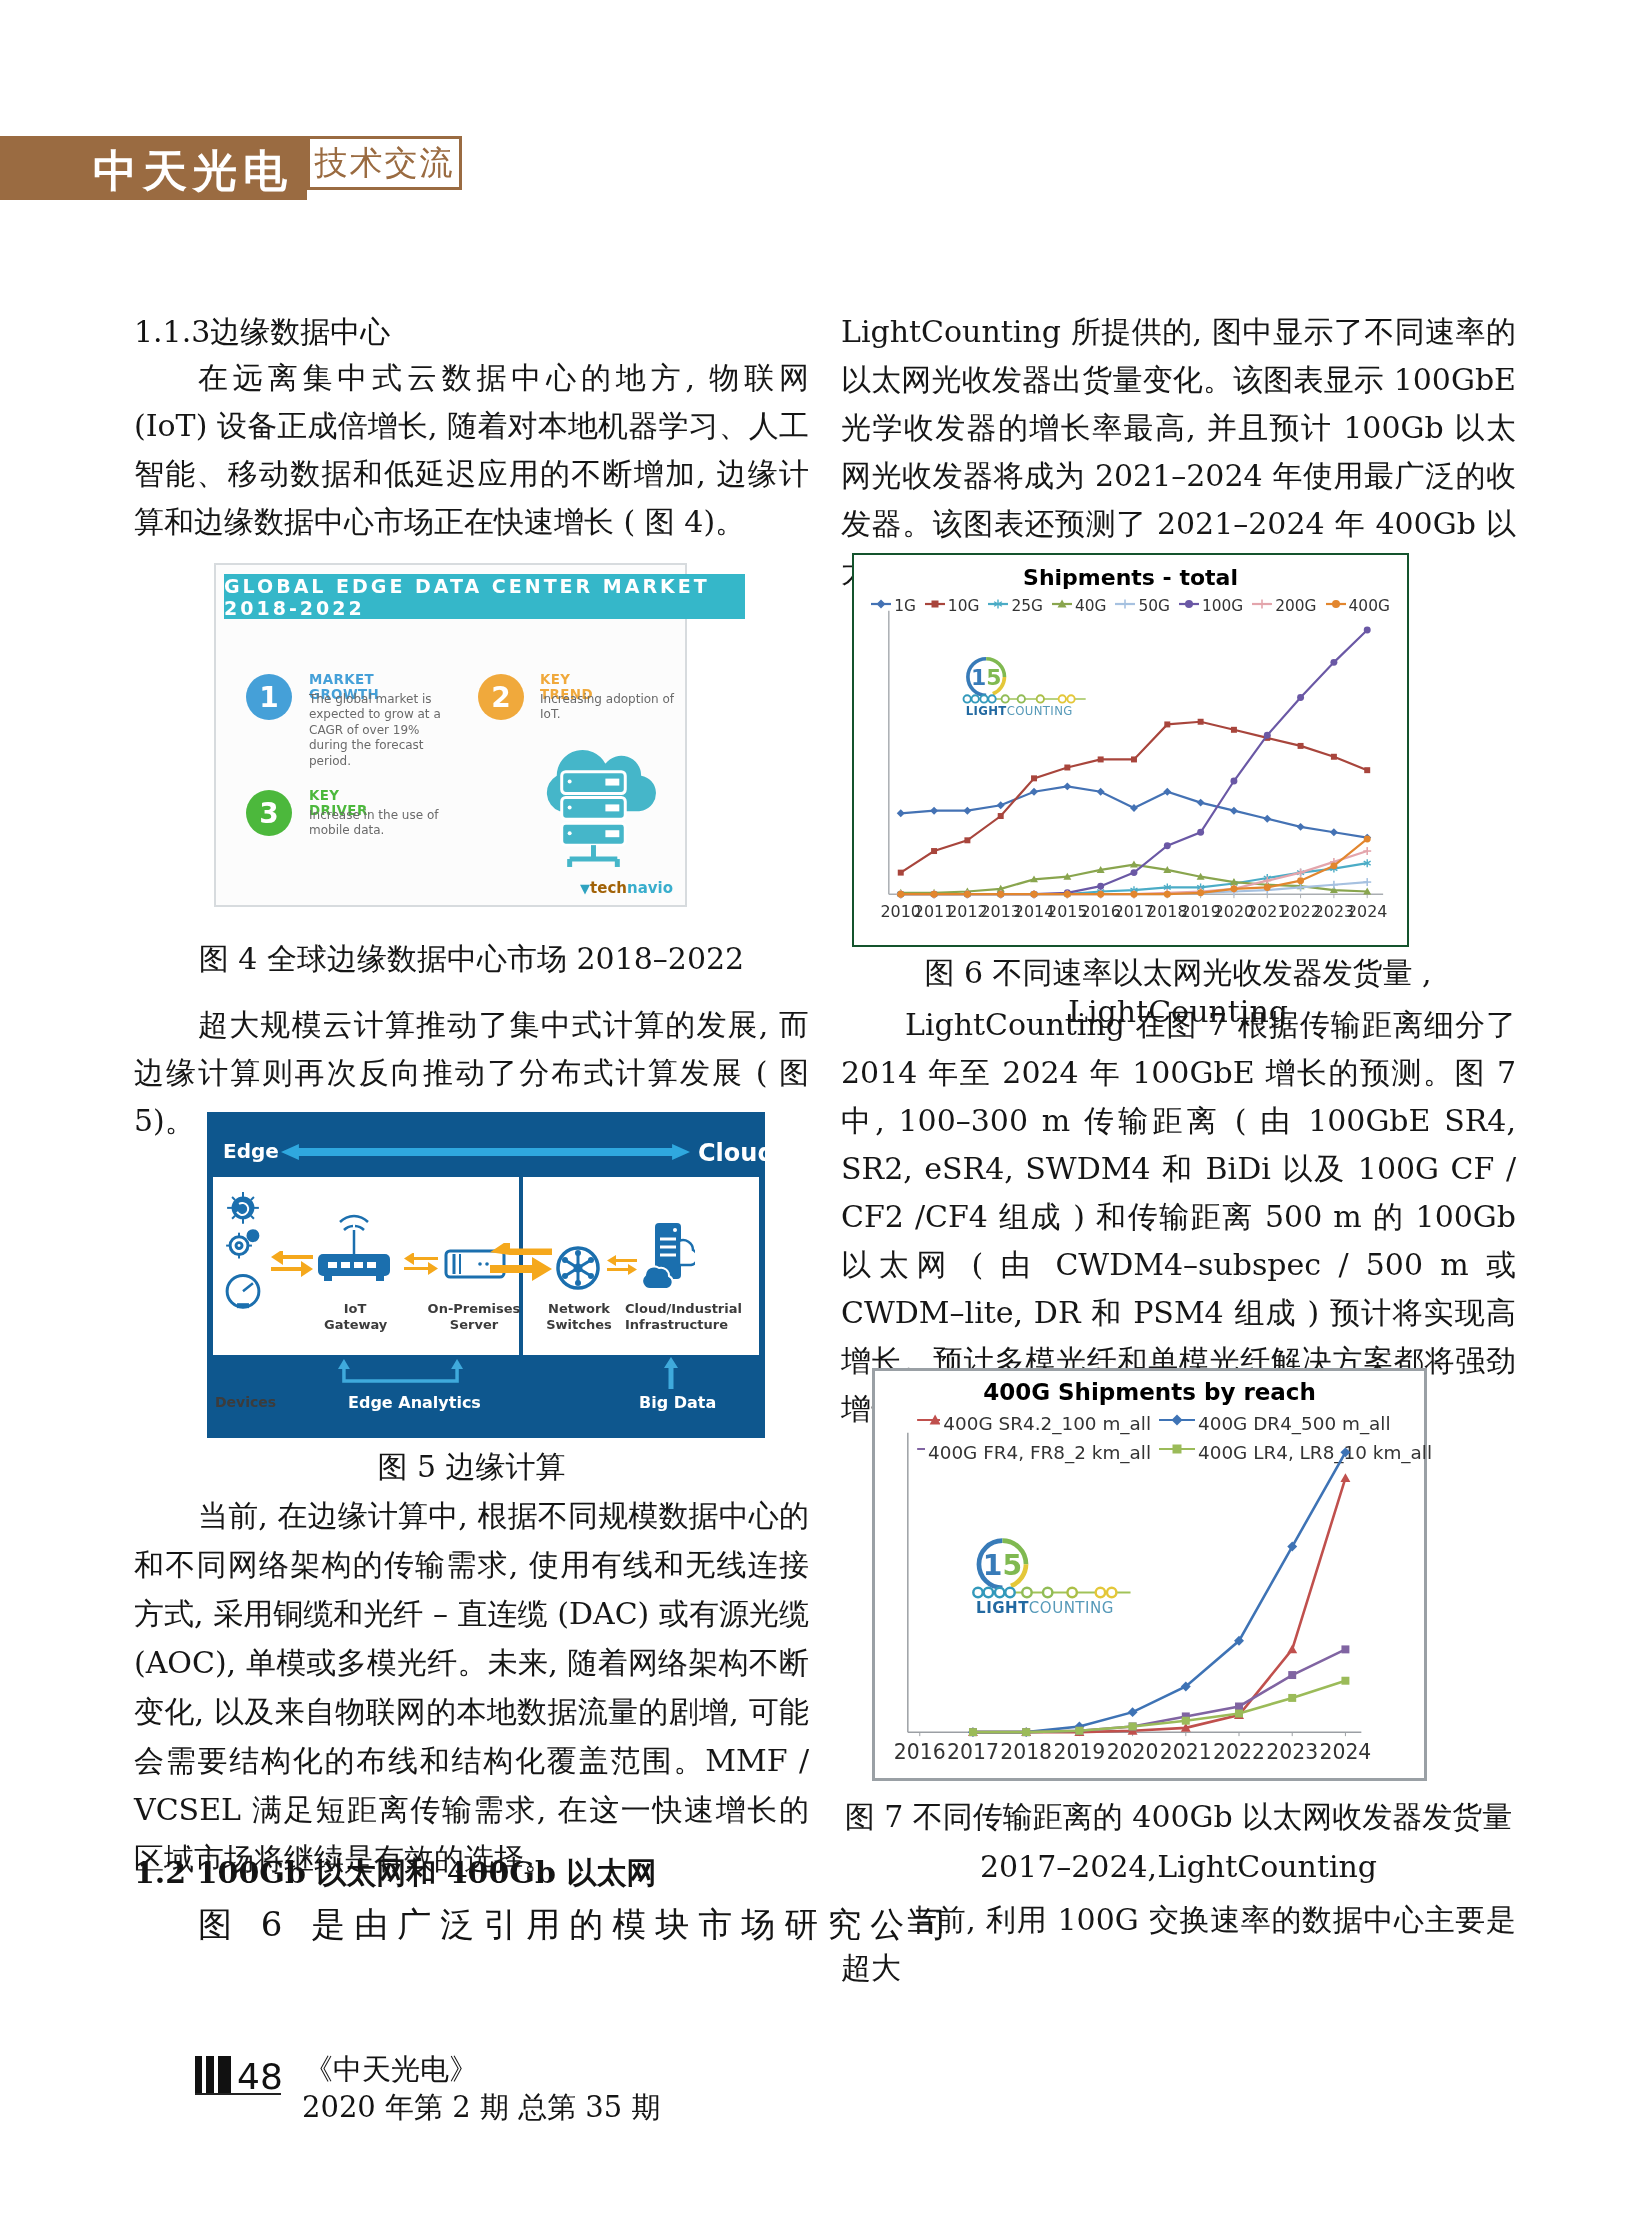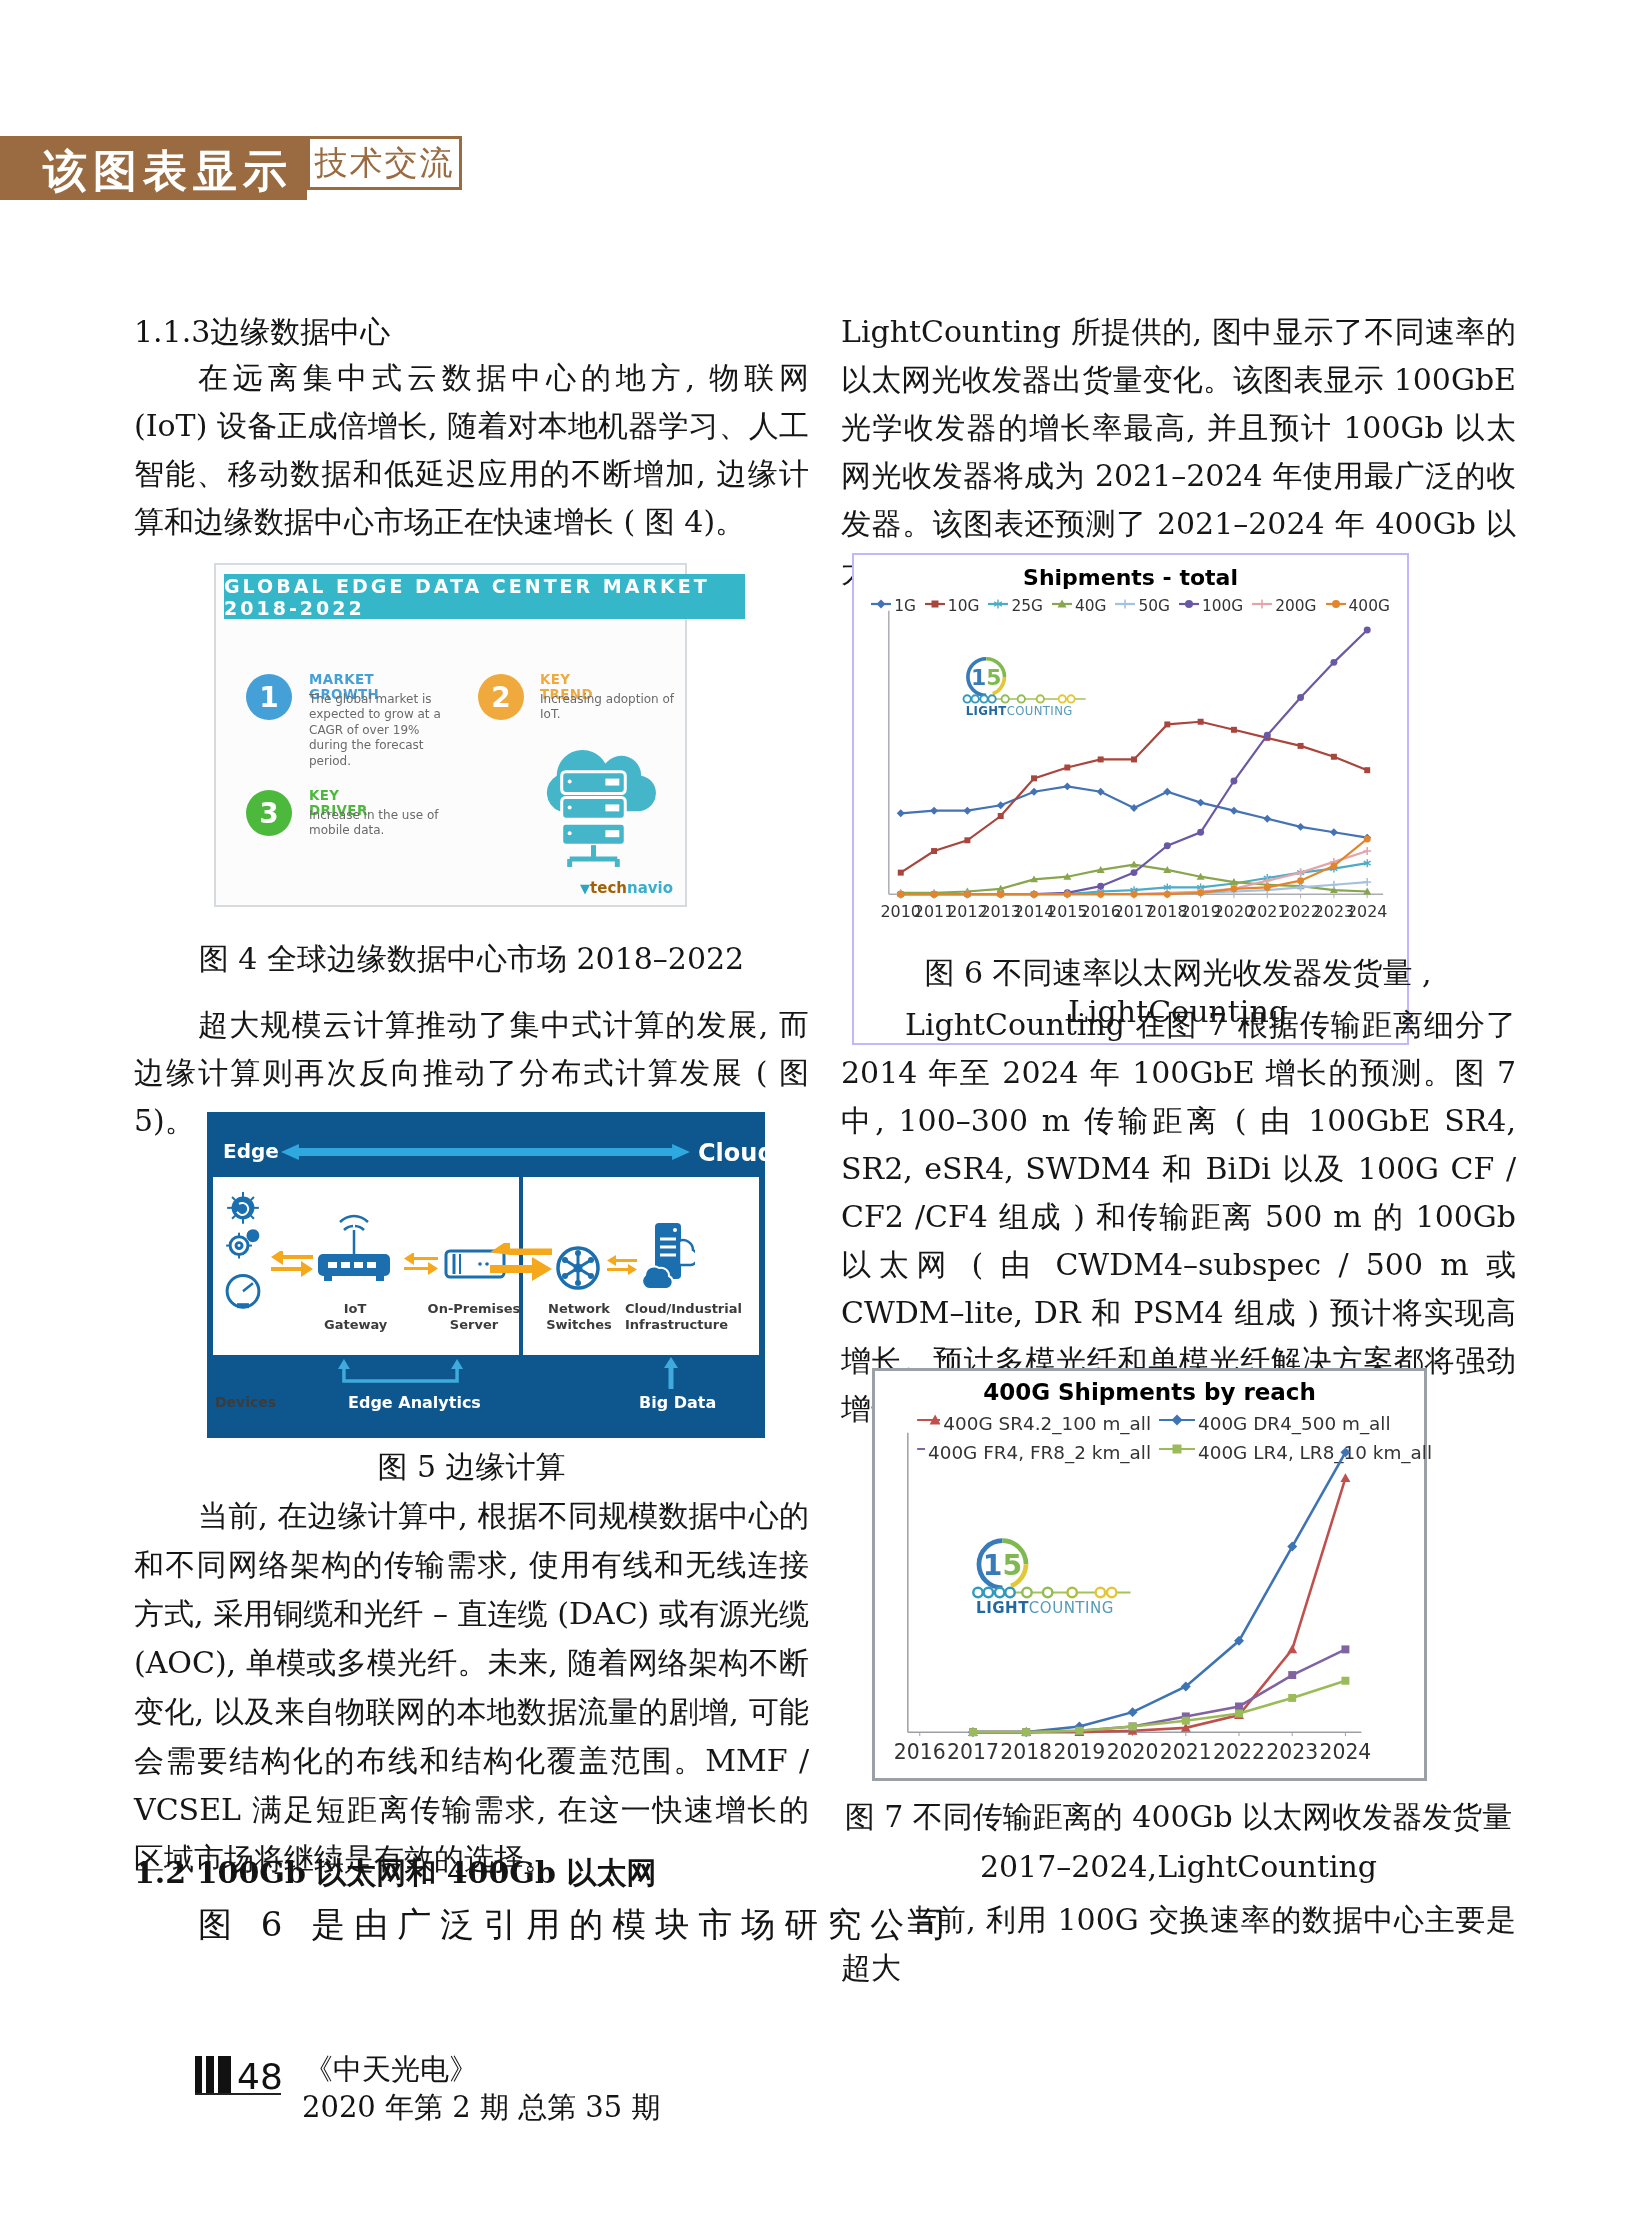--- a/index.html
+++ b/index.html
@@ -37,21 +37,21 @@
   
   .fig5{left:207px;top:1112px;width:558px;height:326px;background:#0e578e;}
   .f5-edge{left:16px;top:27px;color:#fff;font-size:20px;font-weight:bold;}
   .f5-cloud{left:491px;top:27px;color:#fff;font-size:24px;font-weight:bold;}
   .f5-panel{position:absolute;background:#fff;top:65px;height:178px;}
   .f5-label{position:absolute;font-size:13px;font-weight:bold;color:#3c3c3c;text-align:center;line-height:16px;}
   .f5-bottom{position:absolute;color:#fff;font-size:16px;font-weight:bold;}
 
   
   .chartbox{background:#fff;box-sizing:border-box;}
-  .fig6{left:852px;top:553px;width:557px;height:492px;border:2px solid #c4b5fd;}
+  .fig6{left:852px;top:553px;width:557px;height:394px;border:2px solid #14532d;}
   .fig7{left:872px;top:1368px;width:555px;height:413px;border:3px solid #9aa0a5;}
   .ch-title{left:0;width:100%;text-align:center;font-weight:bold;color:#000;
     font-family:"DejaVu Sans","Liberation Sans",sans-serif;}
   .legend-row{display:flex;justify-content:center;align-items:center;gap:9px;
     font-family:"DejaVu Sans","Liberation Sans",sans-serif;color:#333;}
   .lg-item{display:inline-flex;align-items:flex-start;gap:3px;white-space:nowrap;}
   .legend-grid{display:grid;grid-template-columns:234px 1fr;row-gap:8px;column-gap:8px;
     font-family:"DejaVu Sans","Liberation Sans",sans-serif;color:#333;}
   .ch-svg{position:absolute;left:0;top:0;}
   .lc-wrap{opacity:.95;}
@@ -82,21 +82,21 @@
         <circle cx="92" cy="60" r="5" stroke="#8cb94e"></circle>
       <circle cx="118" cy="60" r="5" stroke="#a7bc3e"></circle>
       <circle cx="148" cy="60" r="5" stroke="#e3c52f"></circle>
         <circle cx="160" cy="60" r="5" stroke="#e3c52f"></circle>
     </g>
     <text x="16" y="82" font-family="DejaVu Sans,sans-serif" font-size="16" letter-spacing="0.5"><tspan font-weight="bold" fill="#17619c">LIGHT</tspan><tspan fill="#4d94b5">COUNTING</tspan></text>
   </symbol>
 </svg>
 
 <div class="abs brand-bar">
-  <div class="abs brand-text">该图表显示</div>
+  <div class="abs brand-text">中天光电</div>
 </div>
 <div class="abs section-box">
   <span>技术交流</span>
 </div>
 
 <div class="abs" style="left:134px;top:312px;font-size:30px;">1.1.3边缘数据中心</div>
 <div class="abs para indent" style="left:134px;top:354px;">在远离集中式云数据中心的地方, 物联网 (IoT) 设备正成倍增长, 随着对本地机器学习、人工智能、移动数据和低延迟应用的不断增加, 边缘计算和边缘数据中心市场正在快速增长 ( 图 4)。</div>
 
 <div class="abs fig4 sans">
   <div class="abs f4-banner">GLOBAL EDGE DATA CENTER MARKET 2018-2022</div>

